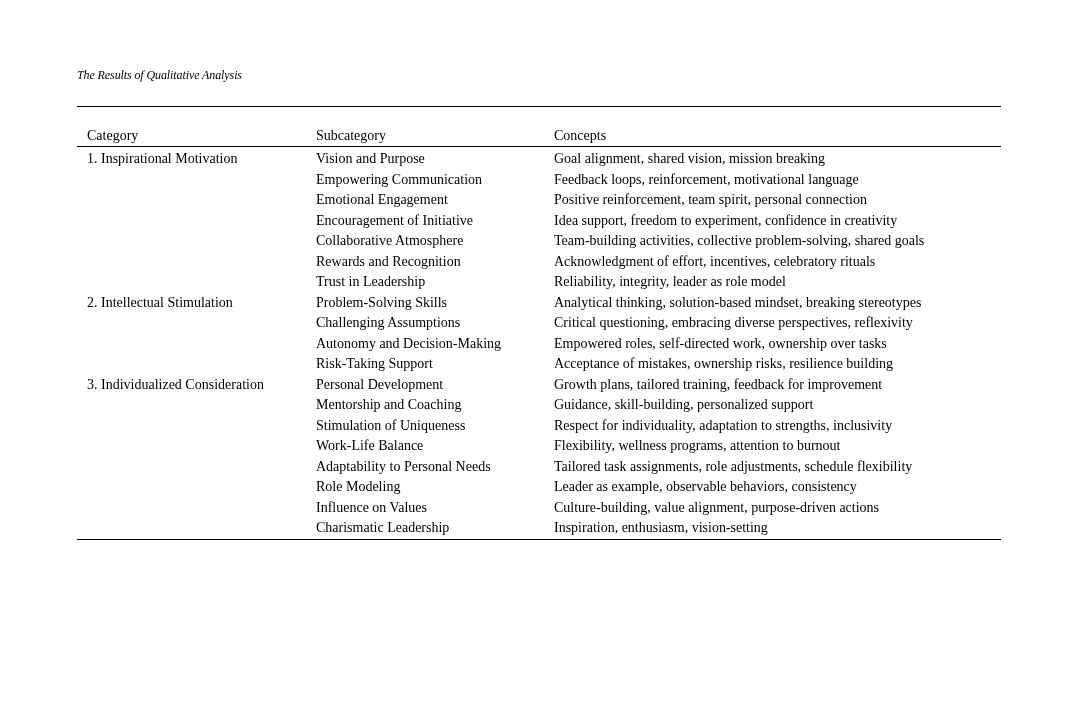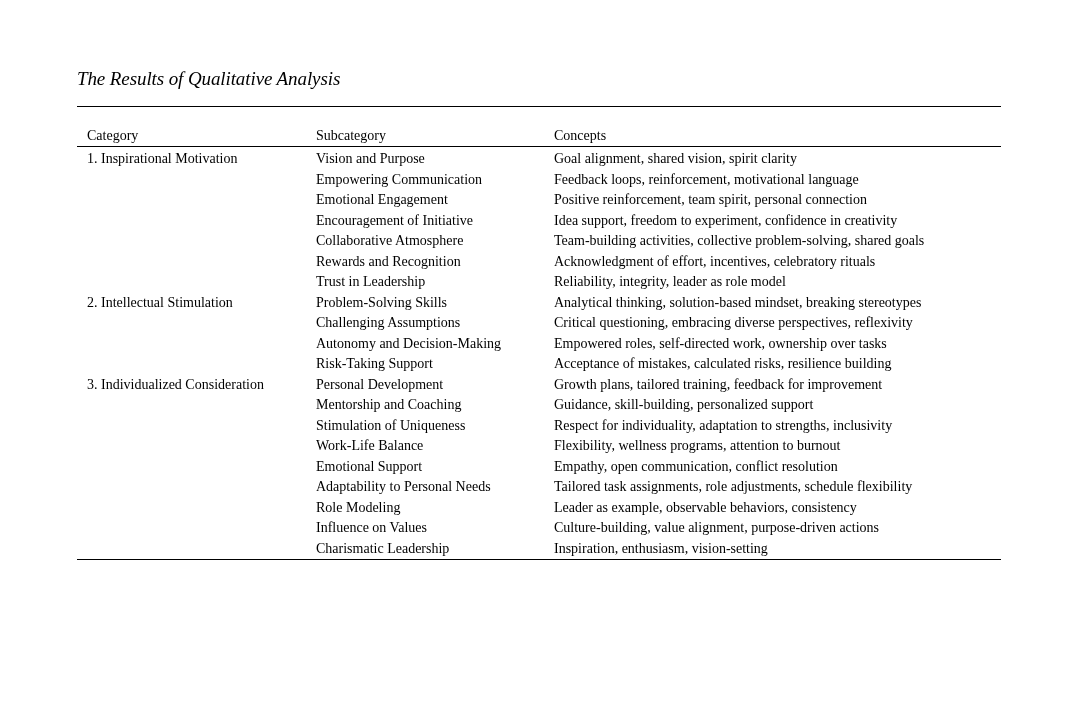--- a/index.html
+++ b/index.html
@@ -12,21 +12,21 @@
       height: 704px;
       position: relative;
       overflow: hidden;
       font-family: "Liberation Serif", "DejaVu Serif", serif;
       color: #000000;
     }
     .caption {
       position: absolute;
       left: 77px;
       top: 68px;
-      font-size: 19px;
+      font-size: 12px;
       font-style: italic;
       white-space: nowrap;
       letter-spacing: -0.1px;
     }
     .table-wrap {
       position: absolute;
       left: 77px;
       top: 106px;
       width: 924px;
     }
@@ -80,21 +80,21 @@
       <tr>
         <th>Category</th>
         <th>Subcategory</th>
         <th>Concepts</th>
       </tr>
     </thead>
     <tbody id="table-body">
         <tr>
           <td>1. Inspirational Motivation</td>
           <td>Vision and Purpose</td>
-          <td>Goal alignment, shared vision, spirit clarity</td>
+          <td>Goal alignment, shared vision, mission breaking</td>
         </tr>
         <tr>
           <td></td>
           <td>Empowering Communication</td>
           <td>Feedback loops, reinforcement, motivational language</td>
         </tr>
         <tr>
           <td></td>
           <td>Emotional Engagement</td>
           <td>Positive reinforcement, team spirit, personal connection</td>
@@ -130,46 +130,41 @@
           <td>Critical questioning, embracing diverse perspectives, reflexivity</td>
         </tr>
         <tr>
           <td></td>
           <td>Autonomy and Decision-Making</td>
           <td>Empowered roles, self-directed work, ownership over tasks</td>
         </tr>
         <tr>
           <td></td>
           <td>Risk-Taking Support</td>
-          <td>Acceptance of mistakes, calculated risks, resilience building</td>
+          <td>Acceptance of mistakes, ownership risks, resilience building</td>
         </tr>
         <tr>
           <td>3. Individualized Consideration</td>
           <td>Personal Development</td>
           <td>Growth plans, tailored training, feedback for improvement</td>
         </tr>
         <tr>
           <td></td>
           <td>Mentorship and Coaching</td>
           <td>Guidance, skill-building, personalized support</td>
         </tr>
         <tr>
           <td></td>
           <td>Stimulation of Uniqueness</td>
           <td>Respect for individuality, adaptation to strengths, inclusivity</td>
         </tr>
         <tr>
           <td></td>
           <td>Work-Life Balance</td>
           <td>Flexibility, wellness programs, attention to burnout</td>
-        </tr>
-        <tr>
-          <td></td>
-          <td>Emotional Support</td>
-          <td>Empathy, open communication, conflict resolution</td>
         </tr>
         <tr>
           <td></td>
           <td>Adaptability to Personal Needs</td>
           <td>Tailored task assignments, role adjustments, schedule flexibility</td>
         </tr>
         <tr>
           <td></td>
           <td>Role Modeling</td>
           <td>Leader as example, observable behaviors, consistency</td>

